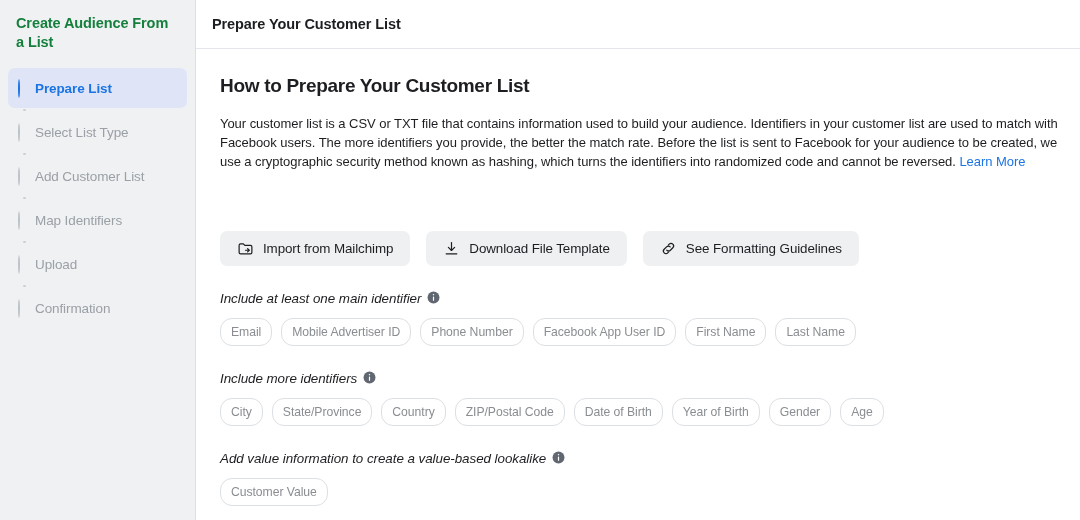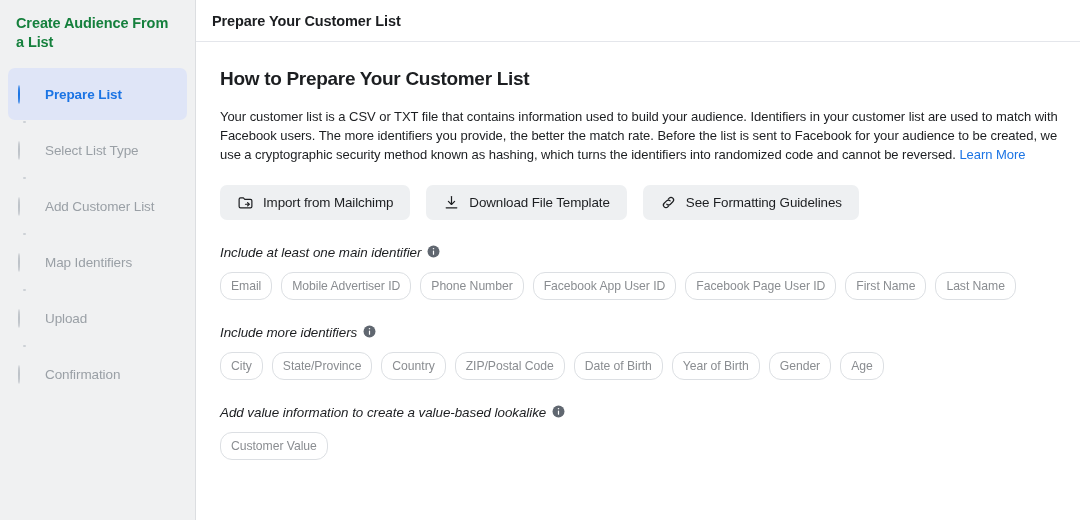--- a/index.html
+++ b/index.html
@@ -30,25 +30,24 @@
     color: #15803d;
     line-height: 19px;
     padding: 0 8px;
     margin-bottom: 16px;
     letter-spacing: -0.1px;
   }
   .steps { position: relative; }
   .step {
     display: flex;
     align-items: center;
-    height: 52px;
+    height: 40px;
     padding: 0 10px;
     border-radius: 7px;
     position: relative;
-    gap: 10px;
   }
   .step.active { background: #dfe5f7; }
   .step-icon {
     width: 17px; height: 17px;
     flex: 0 0 17px;
     position: relative;
     display: block;
   }
   .ring {
     width: 17px; height: 17px;
@@ -87,21 +86,21 @@
   }
 
   
   .main {
     flex: 1 1 auto;
     background: #ffffff;
     position: relative;
     overflow: hidden;
   }
   .main-header {
-    height: 42px;
+    height: 49px;
     display: flex;
     align-items: center;
     padding: 0 0 0 16px;
     border-bottom: 1px solid #e4e6eb;
   }
   .main-header-title {
     font-size: 14.5px;
     font-weight: bold;
     color: #1c1e21;
     letter-spacing: -0.1px;
@@ -135,20 +134,21 @@
     border-radius: 7px;
     display: inline-flex;
     align-items: center;
     gap: 9px;
     padding: 0 17px;
     font-size: 13.4px;
     color: #1c1e21;
     font-family: "Liberation Sans", sans-serif;
     letter-spacing: -0.1px;
     cursor: pointer;
+    margin-top: 39px;
   }
   .btn svg { display: block; }
 
   .field-label {
     display: flex;
     align-items: flex-start;
     gap: 6px;
     font-size: 13.4px;
     color: #1c1e21;
     letter-spacing: -0.05px;
@@ -290,21 +290,20 @@
                 <rect x="10.9" y="10" width="2.2" height="8" rx="1.1" fill="#ffffff"></rect>
                 <circle cx="12" cy="6.7" r="1.35" fill="#ffffff"></circle>
               </svg>
           </span>
         </div>
         <div class="chips">
           <span class="chip">Email</span>
           <span class="chip">Mobile Advertiser ID</span>
           <span class="chip">Phone Number</span>
           <span class="chip">Facebook App User ID</span>
-          <span class="chip">Facebook Page User ID</span>
           <span class="chip">First Name</span>
           <span class="chip">Last Name</span>
         </div>
       </div>
 
       <div class="group">
         <div class="field-label">
           <span>Include more identifiers</span>
           <span class="info-icon">
             <svg width="13" height="13" viewBox="0 0 24 24">

